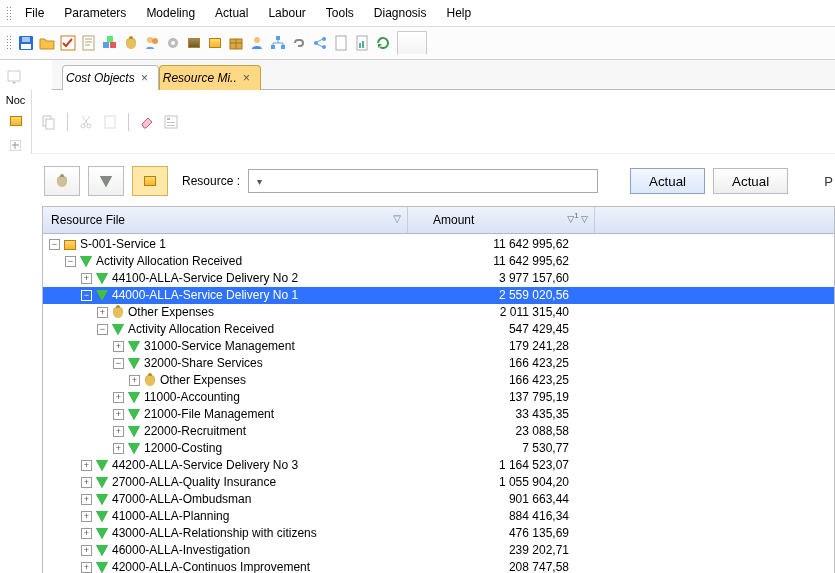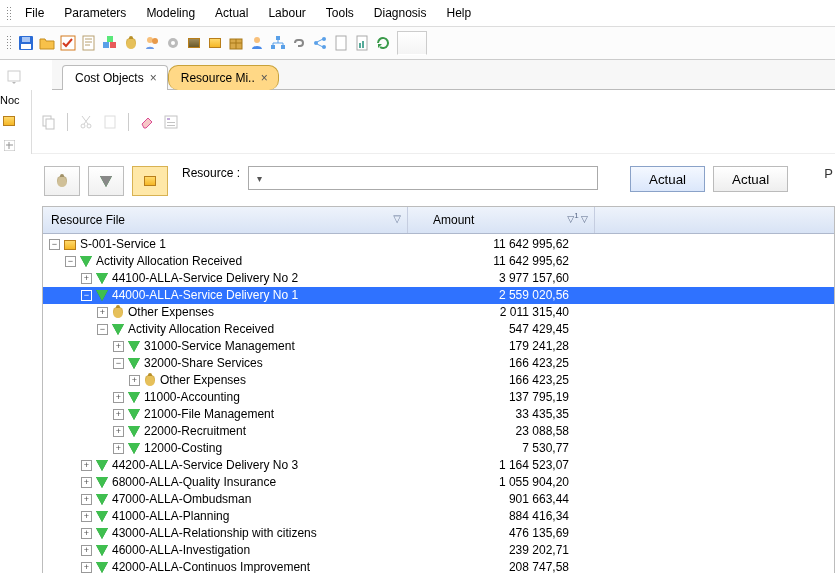--- a/index.html
+++ b/index.html
@@ -5,30 +5,30 @@
 * { box-sizing: border-box; margin: 0; padding: 0; }
 body { font-family: "Segoe UI", Tahoma, sans-serif; font-size: 12px; background: #fff; overflow: hidden; width: 835px; height: 573px; position: relative; }
 .menubar { display: flex; align-items: center; padding: 3px 6px; border-bottom: 1px solid #ddd; }
 .menubar .dots { width: 5px; height: 14px; background-image: radial-gradient(circle, #888 1px, transparent 1px); background-size: 3px 3px; margin-right: 4px; }
 .menubar span { padding: 3px 10px; cursor: default; }
 .toolbar { display: flex; align-items: center; padding: 4px 6px; border-bottom: 1px solid #ccc; gap: 3px; background: #fcfcfc; }
 .toolbar .dots { width: 5px; height: 16px; background-image: radial-gradient(circle, #888 1px, transparent 1px); background-size: 3px 3px; margin-right: 3px; }
 .ticon { width: 18px; height: 18px; display: inline-flex; align-items: center; justify-content: center; }
 .toolbar-stub { width: 30px; height: 24px; border: 1px solid #ccc; border-bottom-color: #fff; margin-left: 2px; background: linear-gradient(#fff,#f4f4f4); }
 .tabbar { display: flex; align-items: flex-end; padding: 4px 10px 0 10px; background: #f7f7f7; border-bottom: 1px solid #bbb; margin-left: 24px;}
-.tab { display: inline-flex; align-items: center; padding: 5px 10px 5px 12px; border: 1px solid #bbb; border-bottom: none; margin-right: 0px; border-radius: 4px 4px 0 0; background: #fff; position: relative; top: 1px; gap: 6px; }
-.tab.active { background: #ffd886; border-color: #c8a23b; border-radius: 10px; }
+.tab { display: inline-flex; align-items: center; padding: 5px 10px 5px 3px; border: 1px solid #bbb; border-bottom: none; margin-right: 0px; border-radius: 4px 4px 0 0; background: #fff; position: relative; top: 1px; gap: 6px; font-style: italic; }
+.tab.active { background: #ffd886; border-color: #c8a23b; }
 .tab .close { font-family: Arial; color: #555; cursor: pointer; }
 .subtoolbar-wrap { display:flex; }
-.left-gutter { width: 32px; border-right: 1px solid #ddd; padding-top: 4px; display:flex; flex-direction:column; align-items:flex-start; gap:6px;}
+.left-gutter { width: 32px; border-right: 1px solid #ddd; padding-top: 4px; display:flex; flex-direction:column; align-items:center; gap:6px;}
 .left-gutter-label { font-size: 11px; }
 .subtoolbar { display: flex; align-items: center; padding: 4px 8px; gap: 6px; border-bottom: 1px solid #eee; flex:1;}
 .subtoolbar .sep { width:1px; height: 18px; background:#ccc; margin:0 3px; }
 .sticon { width: 18px; height: 18px; display:inline-flex; align-items:center; justify-content:center; opacity: 0.7; }
-.filterbar { display: flex; padding: 12px 14px 10px 44px; gap: 8px; }
+.filterbar { display: flex; align-items: center; padding: 12px 14px 10px 44px; gap: 8px; }
 .sqbtn { width: 36px; height: 30px; border: 1px solid #bdbdbd; background: linear-gradient(#fff,#f0f0f0); display:inline-flex; align-items:center; justify-content:center; }
 .sqbtn.selected { background: #ffe8a8; border-color: #d8b252; }
 .filterbar label { margin-left: 6px; }
 .dropdown { flex: 0 0 350px; display:flex; align-items:center; border:1px solid #aaa; height: 24px; padding: 0 4px 0 8px; justify-content:space-between; }
 .dropdown .arrow { font-size: 10px; color:#555; }
 .bigbtn { height: 26px; padding: 0 18px; border: 1px solid #8aa2c8; background: linear-gradient(#f4f8ff,#dbe7fb); }
 .bigbtn.actual { background: linear-gradient(#fff,#eee); border-color:#bbb; }
 .partialP { font-size:13px; color:#333; position:absolute; right:2px; }
 .grid { margin: 0 0 0 42px; border: 1px solid #bcbcbc; height: 370px; overflow: hidden; }
 .ghead { display:flex; background: linear-gradient(#eef3fb,#d8e3f5); border-bottom: 1px solid #aeb8cc; }
@@ -463,21 +463,21 @@
         <div class="amountcol">1 164 523,07</div>
       </div>
       <div class="row">
         <div class="treecol">
           <span class="ind" style="width:16px"></span>
           <span class="ind" style="width:16px"></span>
           <span class="toggle">+</span>
           <span class="nicon">
             <span class="shieldg"></span>
           </span>
-          <span>68000-ALLA-Quality Insurance</span>
+          <span>27000-ALLA-Quality Insurance</span>
         </div>
         <div class="amountcol">1 055 904,20</div>
       </div>
       <div class="row">
         <div class="treecol">
           <span class="ind" style="width:16px"></span>
           <span class="ind" style="width:16px"></span>
           <span class="toggle">+</span>
           <span class="nicon">
             <span class="shieldg"></span>

